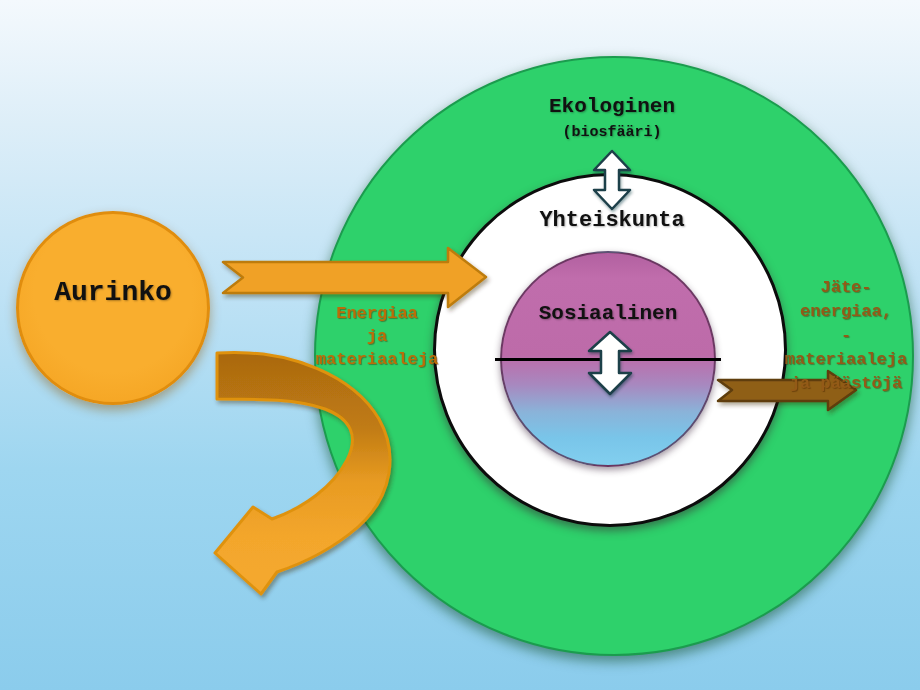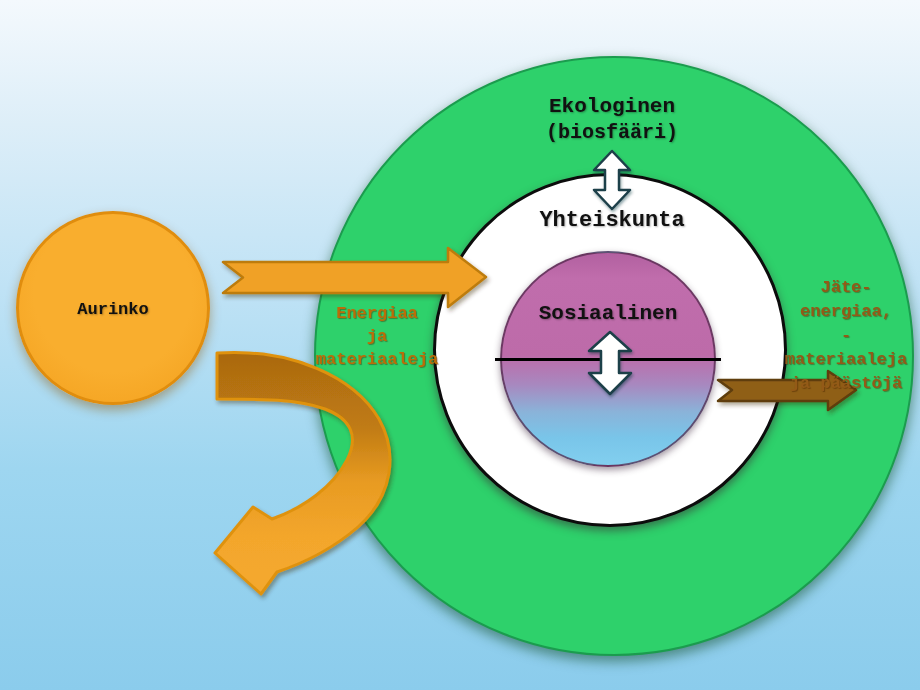--- a/index.html
+++ b/index.html
@@ -40,25 +40,25 @@
   }
   .arrows{position:absolute;left:0;top:0;pointer-events:none;}
   .label{
     position:absolute;
     transform:translate(-50%,-50%);
     font-weight:bold;color:#111;
     text-align:center;white-space:pre-line;
     text-shadow:1px 1.5px 2px rgba(0,0,0,.3);
   }
   .lbl-ekologinen{left:612px;top:106px;font-size:21px;}
-  .lbl-biosfaari{left:612px;top:132px;font-size:20px;}
+  .lbl-biosfaari{left:612px;top:132px;font-size:15px;}
   .lbl-yhteiskunta{left:612px;top:220px;font-size:22px;}
   .lbl-sosiaalinen{left:608px;top:313px;font-size:21px;}
   .lbl-taloudellinen{left:608px;top:407px;font-size:21px;}
-  .lbl-aurinko{left:113px;top:309px;font-size:17px;}
+  .lbl-aurinko{left:113px;top:292px;font-size:28px;}
   .lbl-flow{
     font-size:17px;line-height:23px;
     text-shadow:1px 1px 1px rgba(70,35,0,.45);
   }
   .lbl-energiaa{left:377px;top:336px;color:#bc6c08;}
   .lbl-jate{left:846px;top:336px;line-height:24px;color:#935a17;}
 </style>
 </head>
 <body>
 

